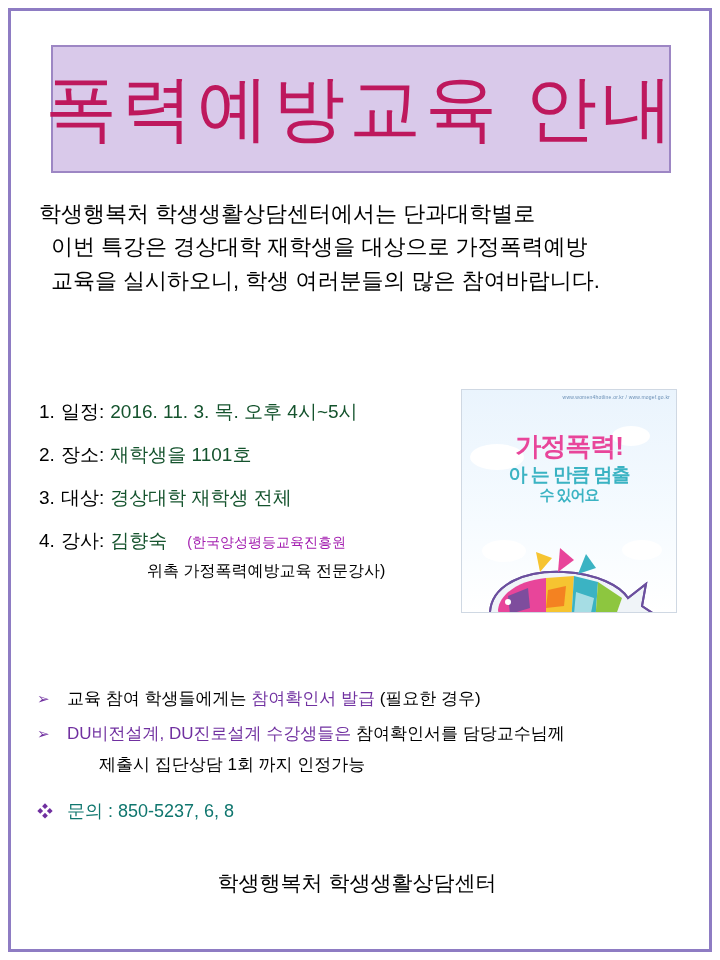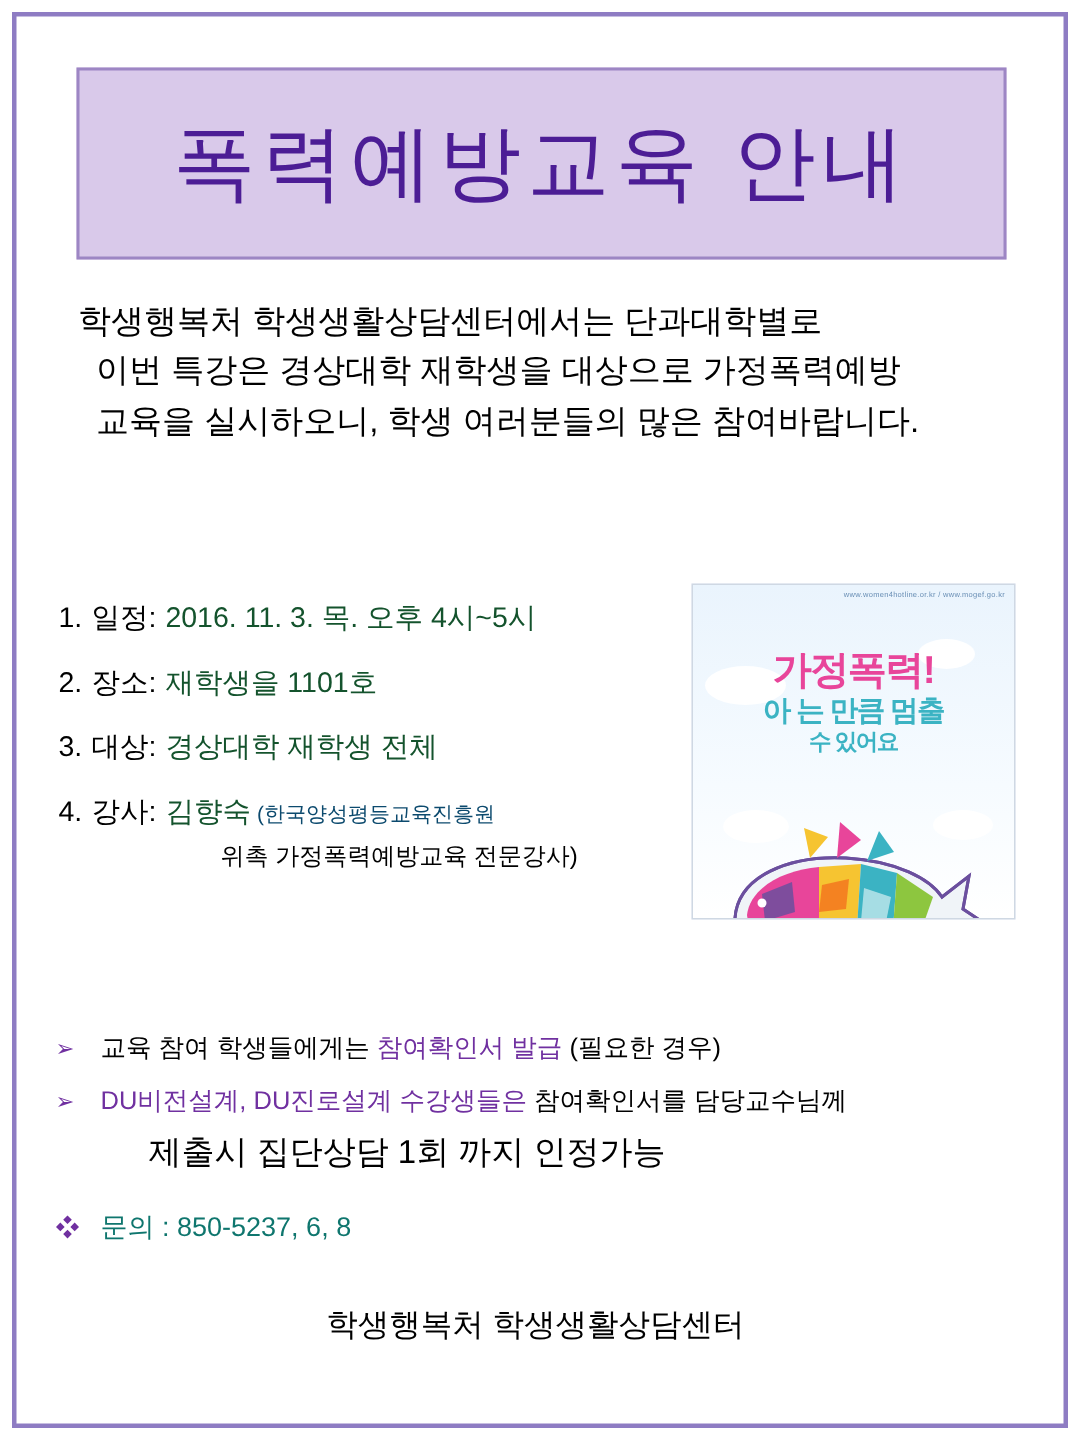--- a/index.html
+++ b/index.html
@@ -44,32 +44,32 @@
     width: 620px;
     height: 128px;
     background: #d9c9ea;
     border: 2px solid #9d86c4;
     box-sizing: border-box;
     display: flex;
     align-items: center;
     justify-content: center;
   }
   .title-text {
-    font-size: 55px;
+    font-size: 72px;
     letter-spacing: 4px;
-    color: #4c1d95;
+    color: #be185d;
     font-weight: 400;
     font-family: "Liberation Sans", sans-serif;
     white-space: nowrap;
   }
 
   
   .intro {
     position: absolute;
-    left: 41px;
+    left: 28px;
     top: 186px;
     width: 655px;
   }
   .intro-line {
     font-size: 22px;
     color: #000000;
     line-height: 1.52;
     white-space: nowrap;
   }
   .intro-line.indent1 { padding-left: 12px; }
@@ -96,23 +96,23 @@
   }
   .detail-label {
     color: #000000;
     margin-right: 6px;
     flex: none;
   }
   .detail-value {
     color: #14532d;
   }
   .detail-sub {
-    color: #0c4a6e;
+    color: #a21caf;
     font-size: 14px;
-    margin-left: 4px;
+    margin-left: 20px;
   }
   .detail-sub2 {
     color: #000000;
     font-size: 16px;
     margin: -10px 0 0 108px;
     white-space: nowrap;
   }
 
   
   .poster {
@@ -204,21 +204,21 @@
     width: 30px;
     flex: none;
     color: #7030a0;
     font-size: 15px;
   }
   .note-mark.diamond { color: #7030a0; }
   .note-text .blk { color: #000000; }
   .note-text .pur { color: #7030a0; }
   .note-sub {
     margin: -4px 0 12px 62px;
-    font-size: 22px;
+    font-size: 17px;
     color: #000000;
     white-space: nowrap;
   }
   .contact-row {
     display: flex;
     align-items: baseline;
     font-size: 18px;
     margin-top: 22px;
   }
   .contact-row .note-mark { font-size: 16px; }

